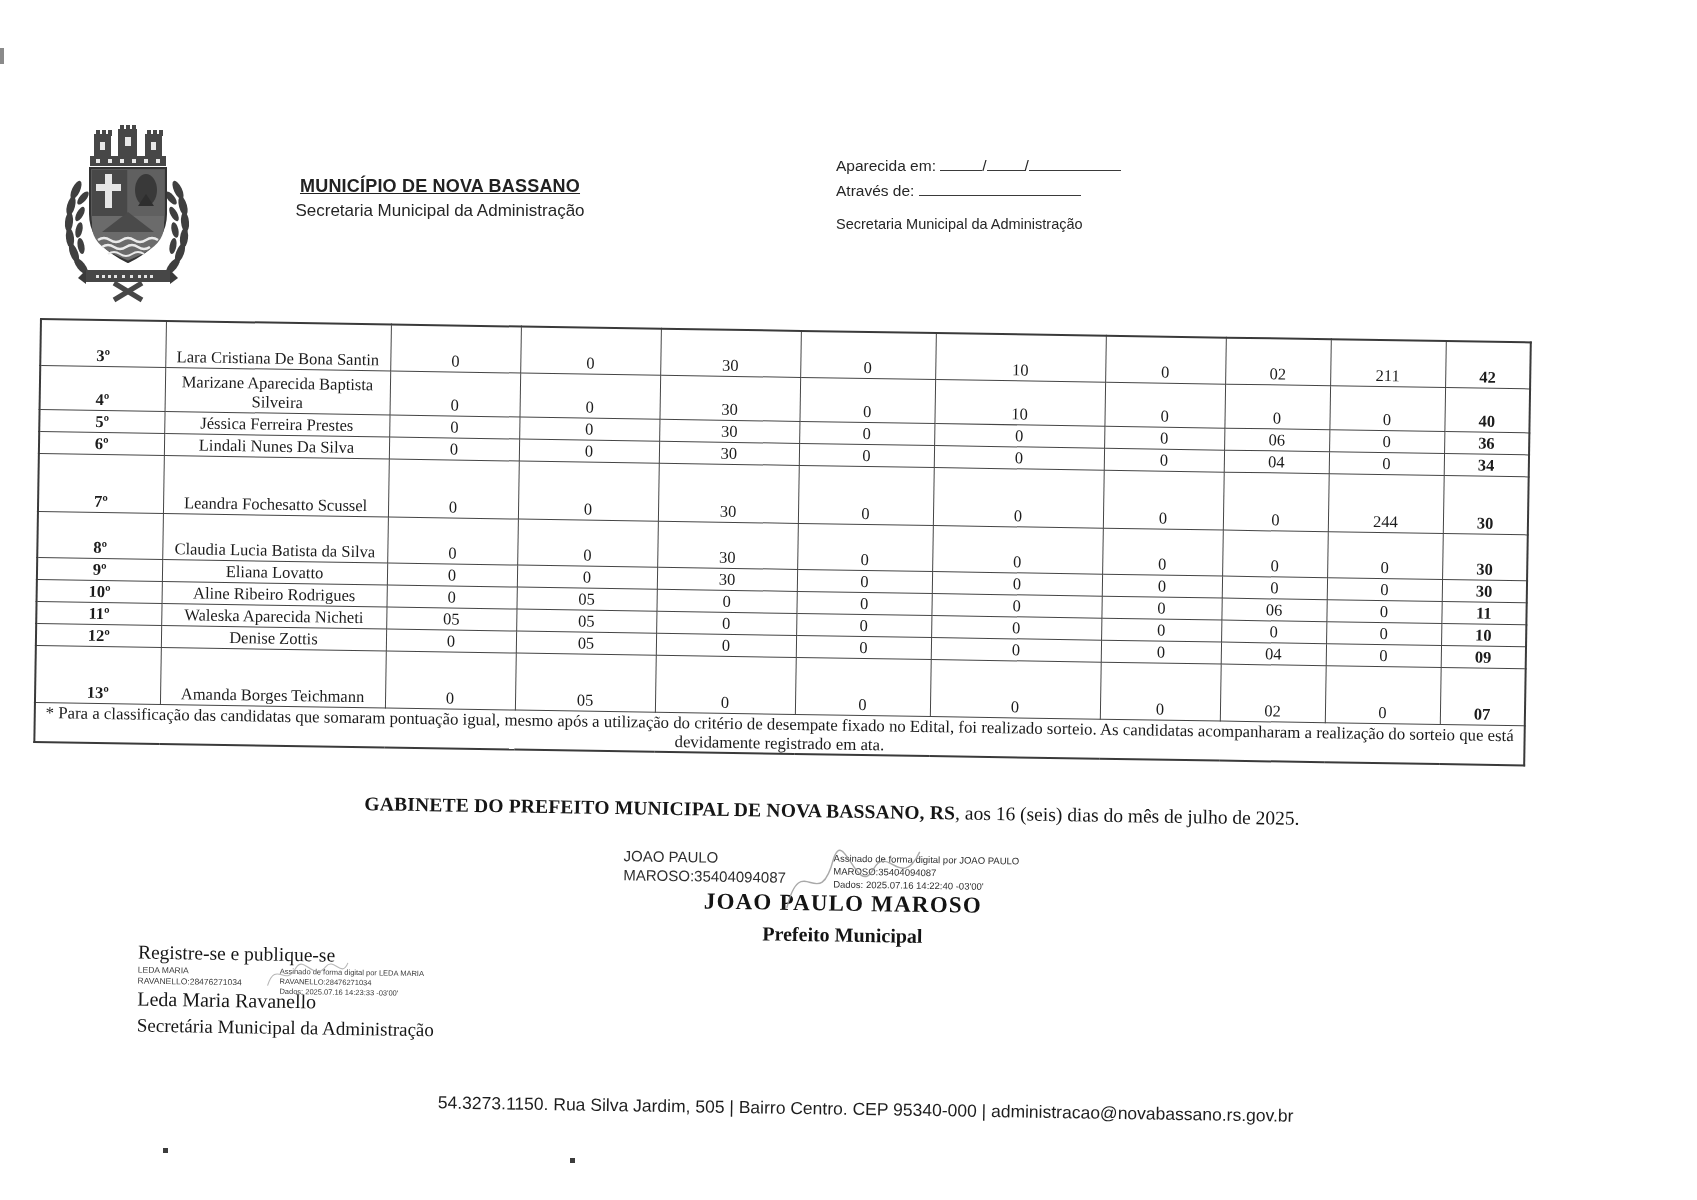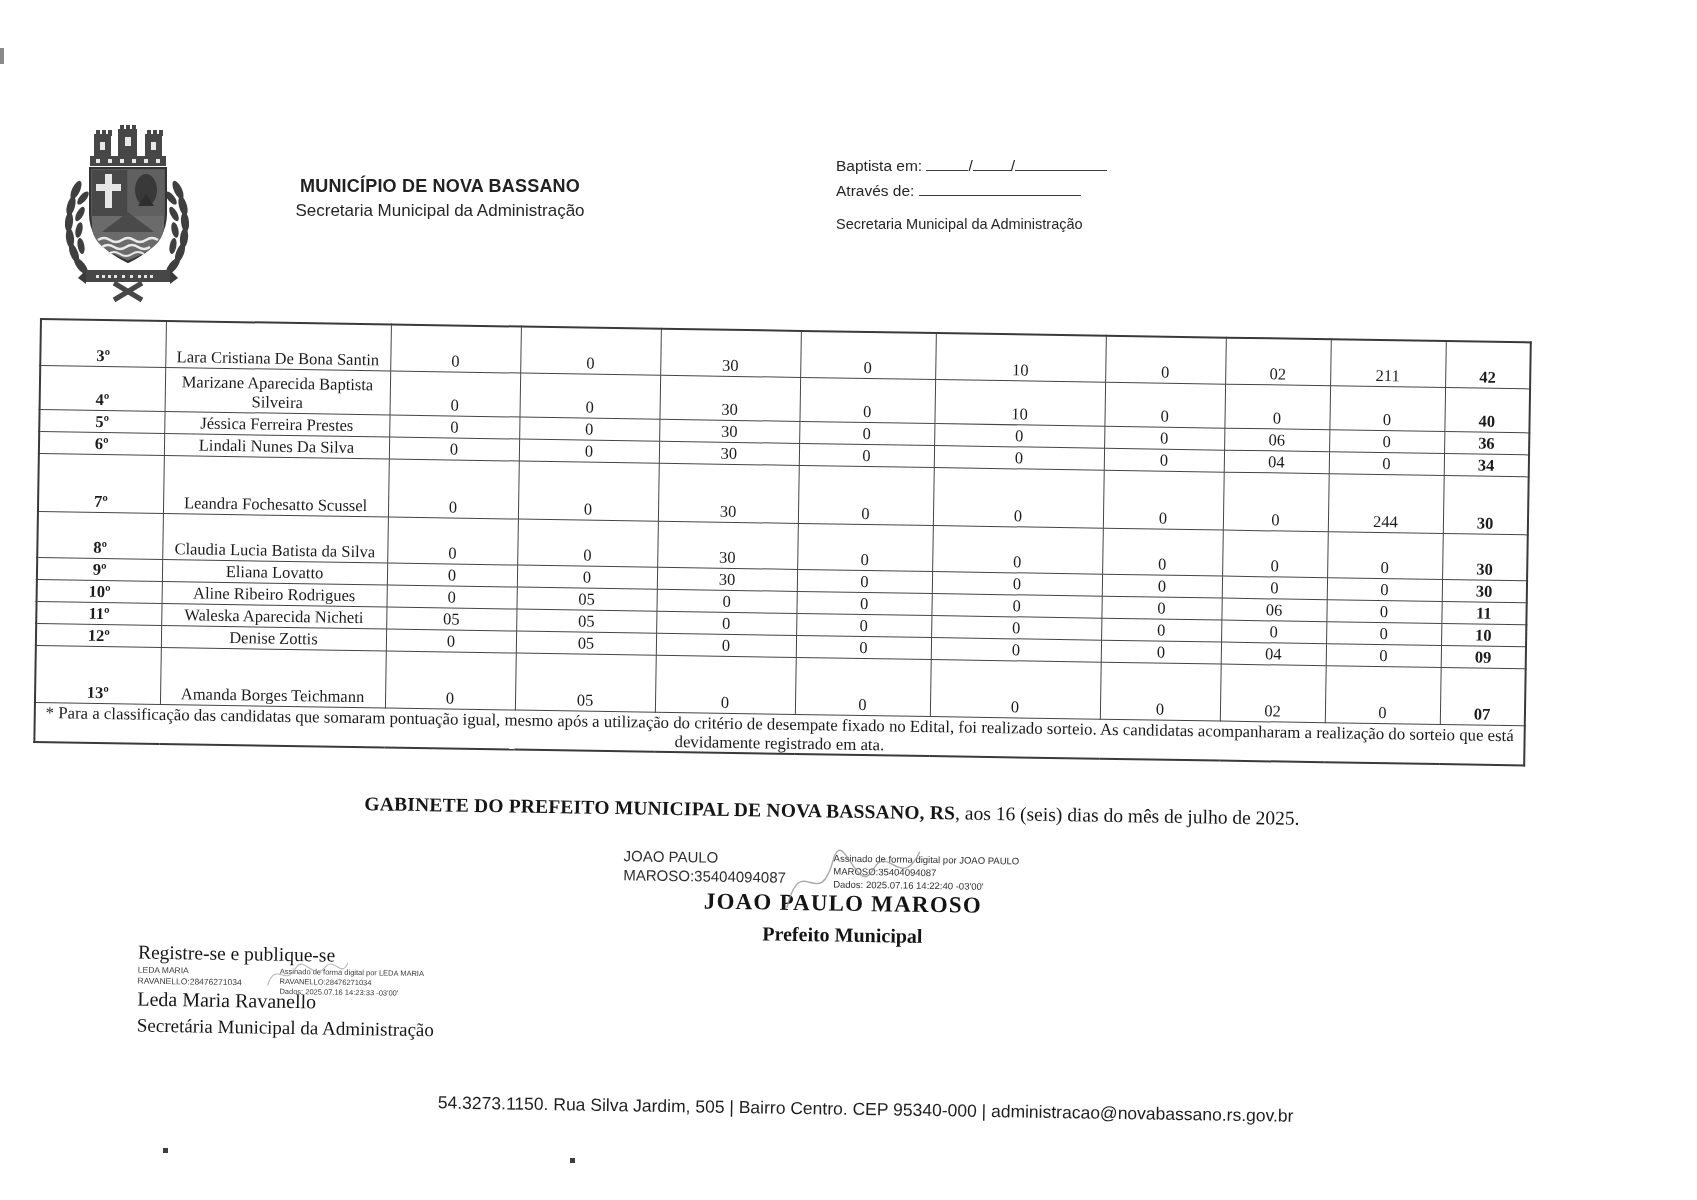--- a/index.html
+++ b/index.html
@@ -5,21 +5,21 @@
   html,body{margin:0;padding:0;}
   body{
     width:1697px;height:1200px;position:relative;overflow:hidden;
     background:#ffffff;color:#1f1f1f;
     font-family:"Liberation Serif", serif;
   }
   
   .logo{position:absolute;left:52px;top:120px;width:150px;height:184px;}
   .title-block{position:absolute;left:285px;top:176px;width:310px;text-align:center;
     font-family:"Liberation Sans", sans-serif;}
-  .title-org{font-size:18px;font-weight:bold;letter-spacing:.2px;color:#222;}
+  .title-org{font-size:18px;font-weight:bold;letter-spacing:.2px;color:#222;text-decoration:underline;}
   .title-dept{font-size:17px;margin-top:4px;color:#262626;}
   .pub-block{position:absolute;left:836px;top:156px;width:330px;
     font-family:"Liberation Sans", sans-serif;font-size:15.5px;color:#262626;}
   .pub-line{margin-bottom:6px;white-space:nowrap;}
   .blank{display:inline-block;border-bottom:1.4px solid #3a3a3a;height:14px;vertical-align:baseline;}
   .pub-dept{margin-top:16px;font-size:14.5px;}
   
   .tilt{position:absolute;left:40px;top:318px;width:1490px;height:860px;
     transform:rotate(0.9deg);transform-origin:0 0;}
   table.results{border-collapse:collapse;width:1490px;table-layout:fixed;
@@ -154,21 +154,21 @@
   </svg>
 </div>
 
 <div class="title-block">
   <div class="title-org">MUNICÍPIO DE NOVA BASSANO</div>
   <div class="title-dept">Secretaria Municipal da Administração</div>
 </div>
 
 <div class="pub-block">
   <div class="pub-line">
-    <span>Baptista em:</span>
+    <span>Aparecida em:</span>
     <span class="blank" style="width:42px"></span>/<span class="blank" style="width:38px"></span>/<span class="blank" style="width:92px"></span>
   </div>
   <div class="pub-line">
     <span>Através de:</span>
     <span class="blank" style="width:162px"></span>
   </div>
   <div class="pub-dept">Secretaria Municipal da Administração</div>
 </div>
 
 <div class="tilt">

